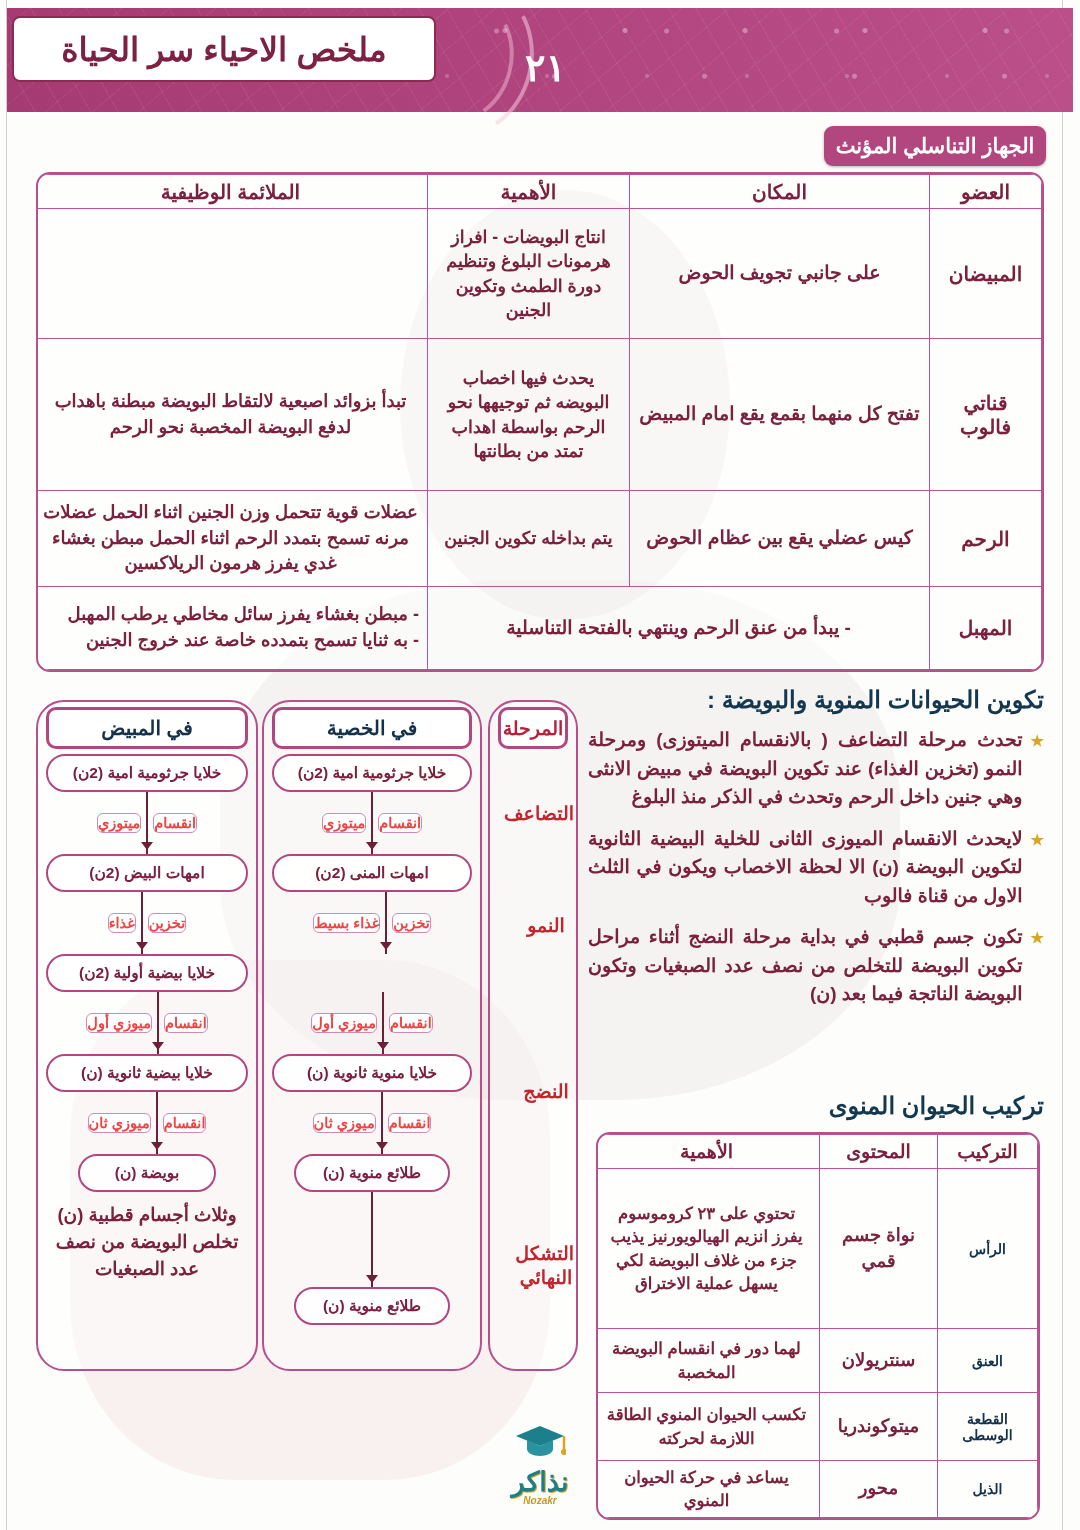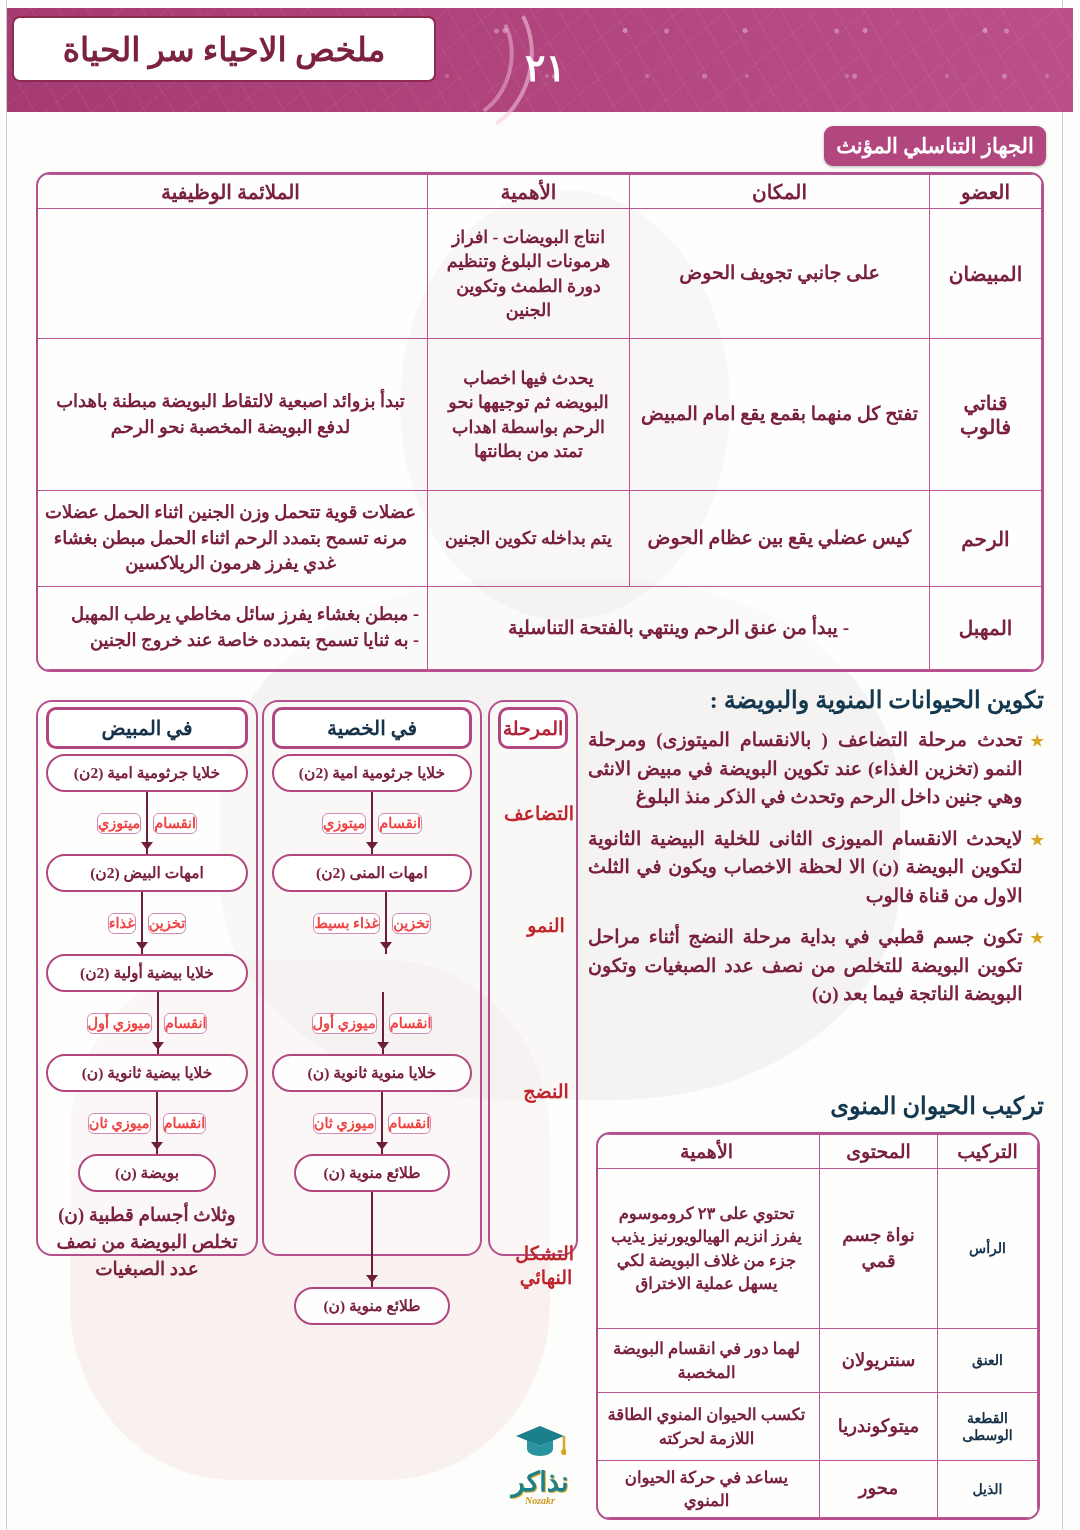--- a/index.html
+++ b/index.html
@@ -1,19 +1,19 @@
 <!DOCTYPE html>
 <html lang="ar" dir="rtl"><head>
 <meta charset="utf-8">
 <style>
   * { margin:0; padding:0; box-sizing:border-box; }
   html,body { background:#fff; }
   .page {
     position:relative; width:1080px; height:1530px; overflow:hidden;
-    background:#fdfdfb; font-family:Liberation Serif, serif; direction:rtl;
+    background:#fdfdfb; font-family:Liberation Sans, sans-serif; direction:rtl;
   }
   
   .edge { position:absolute; top:0; bottom:0; width:1px; background:#cfcfcf; }
   .edge.l { left:6px; } .edge.r { left:1062px; }
 
   
   .header {
     position:absolute; left:7px; top:8px; width:1066px; height:104px;
     background:
       radial-gradient(circle at 15% 25%, rgba(255,255,255,.35) 2px, transparent 3px),
@@ -68,21 +68,21 @@
   .s-struct { font-size:14px; color:#16324a; }
   .s-cont   { font-size:18px; line-height:1.4; }
   .s-imp    { font-size:16.5px; line-height:1.4; }
 
   
   .notes { right:36px; top:726px; width:456px; }
   .note { display:flex; gap:8px; margin-bottom:13px; color:#7b2140; font-weight:bold; font-size:19px; line-height:1.5; text-align:justify; }
   .note .star { color:#d8a524; font-size:15px; line-height:2; flex:0 0 auto; }
 
   
-  .flow-col { top:700px; height:556px; border:2.5px solid #b5508c; border-radius:16px; background:rgba(255,255,255,.45); }
+  .flow-col { top:700px; height:671px; border:2.5px solid #b5508c; border-radius:28px; background:rgba(255,255,255,.45); }
   .col-ovary  { left:36px;  width:222px; }
   .col-testis { left:262px; width:220px; }
   .col-stage  { left:488px; width:90px;  }
   .flow-head {
     position:absolute; top:5px; left:8px; right:8px; height:42px; background:#fff;
     border:3px solid #b2467f; border-radius:10px; display:flex; align-items:center; justify-content:center;
     font-weight:bold; font-size:20px; color:#16324a;
   }
   .col-stage .flow-head { color:#b3233a; font-size:19px; }
   .fbox {

